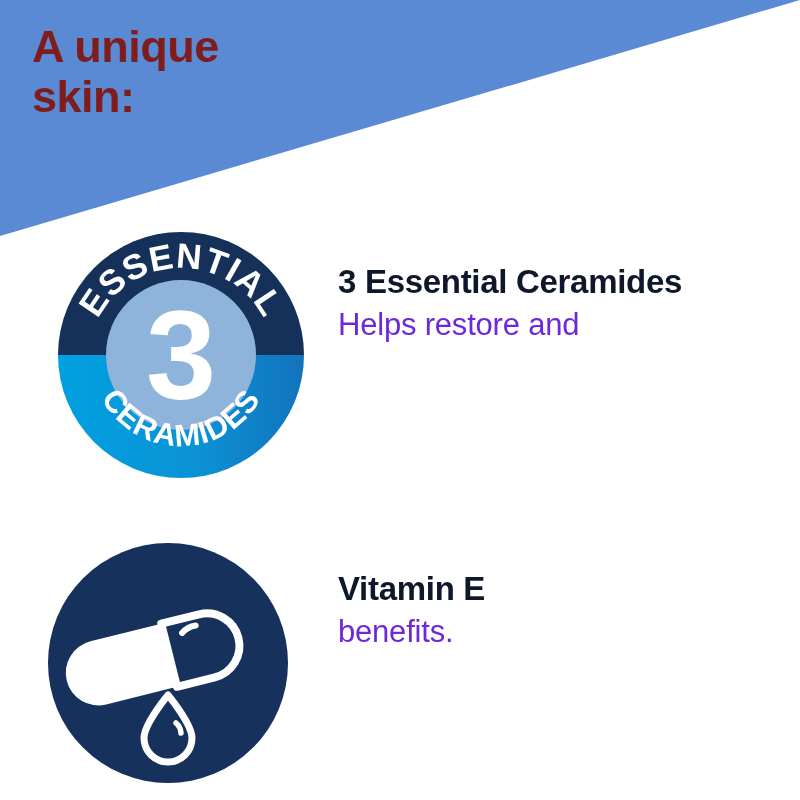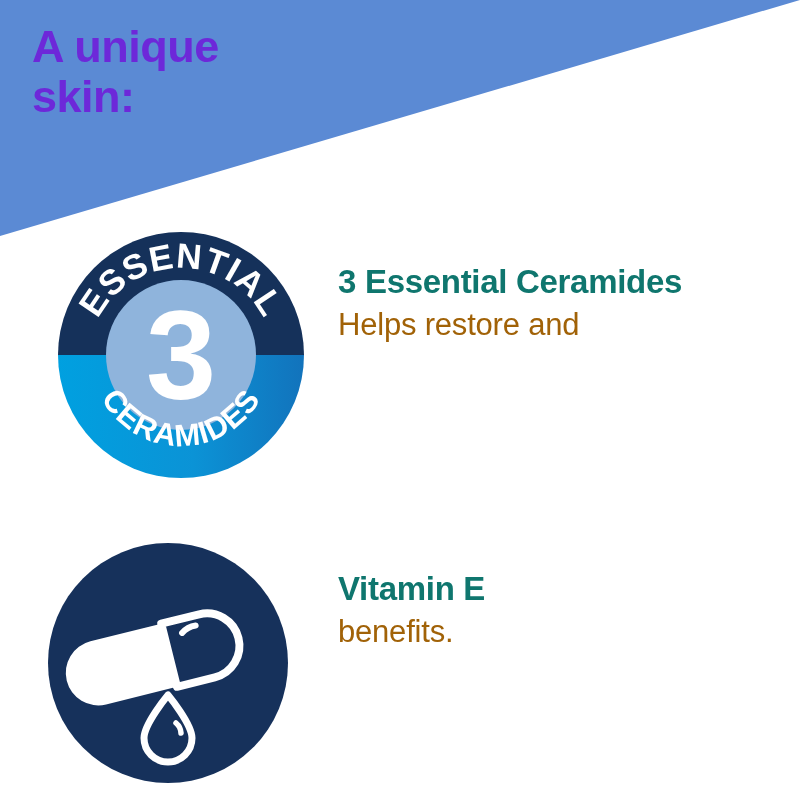--- a/index.html
+++ b/index.html
@@ -30,21 +30,21 @@
   .header-triangle {
     position: absolute;
     top: 0; left: 0;
     width: 800px; height: 240px;
   }
   .header-text {
     position: absolute;
     top: 22px;
     left: 32px;
     width: 420px;
-    color: #6d28d9;
+    color: #7f1d1d;
     font-size: 45px;
     font-weight: bold;
     line-height: 1.12;
     letter-spacing: -0.5px;
   }
   .header-text .hl { display: block; white-space: nowrap; }
 
   
   .feature {
     position: absolute;
@@ -64,30 +64,30 @@
 
   .feature-body {
     position: absolute;
     left: 338px;
     width: 452px;
   }
   .body-ceramides { top: 32px; }
   .body-vitamin-e { top: 28px; }
 
   .feature-title {
-    color: #0f766e;
+    color: #0f172a;
     font-size: 33px;
     font-weight: bold;
     letter-spacing: -0.3px;
     line-height: 1.12;
     margin-bottom: 4px;
     white-space: nowrap;
   }
   .feature-desc {
-    color: #a16207;
+    color: #6d28d9;
     font-size: 31px;
     font-weight: normal;
     line-height: 1.26;
     letter-spacing: -0.2px;
   }
 </style>
 </head>
 <body>
 
 <div id="infographic">

